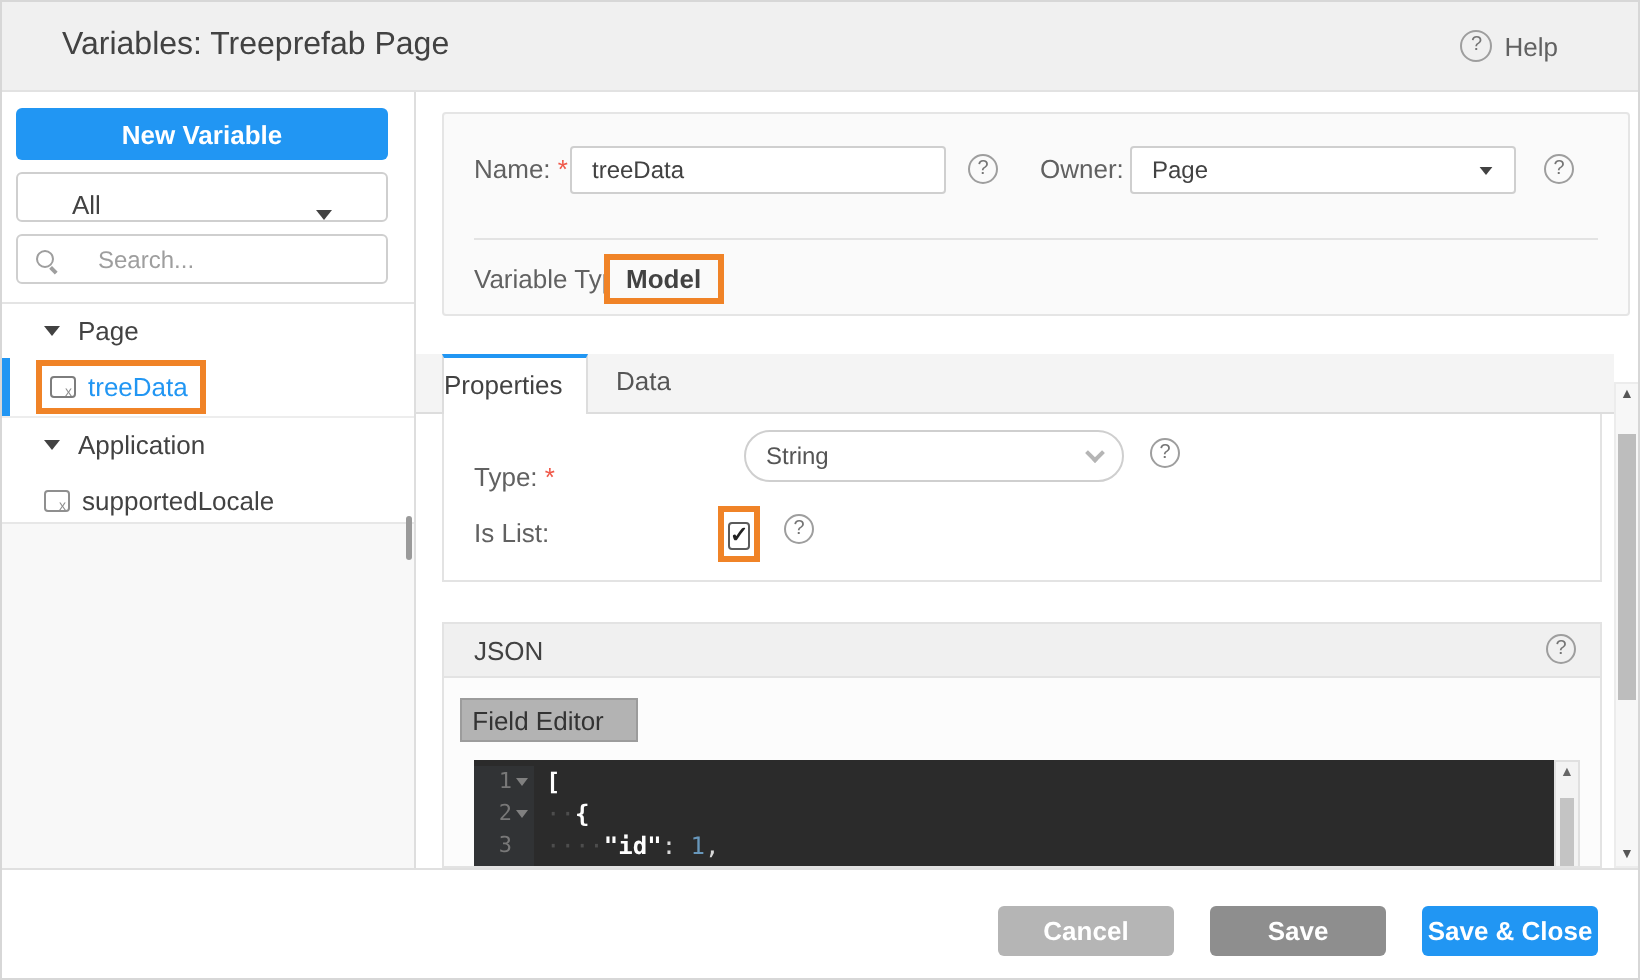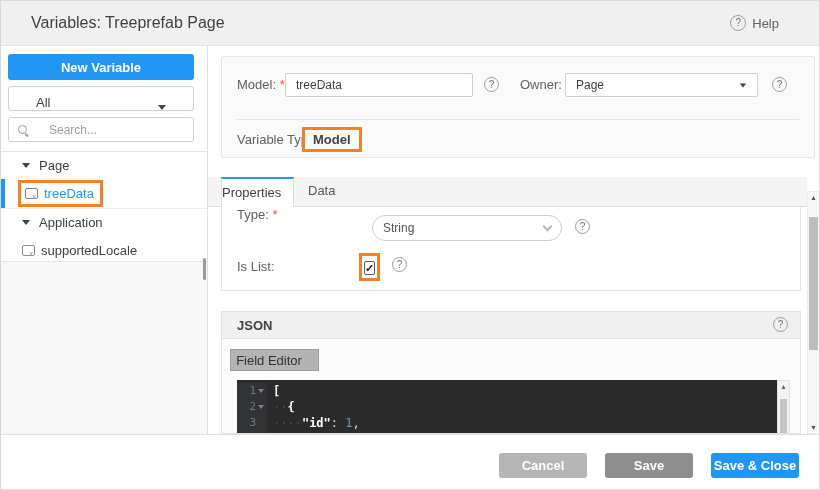--- a/index.html
+++ b/index.html
@@ -68,21 +68,21 @@
   .type-select { position:absolute; left:150px; top:8px; width:190px; height:26px; border:1px solid #cfcfcf; border-radius:13px; background:#fff; display:flex; align-items:center; padding:0 10px; font-size:12px; color:#555; cursor:pointer; }
   .chev { width:7px; height:7px; border-left:2px solid #b5b5b5; border-bottom:2px solid #b5b5b5; transform:rotate(-45deg); margin-left:auto; margin-top:-4px; }
   .type-help { position:absolute; left:353px; top:12px; }
   .cb-ann { position:absolute; left:137px; top:46px; border:3px solid #f08327; padding:2px; background:#fff; }
   .checkbox { width:15px; height:15px; border:1px solid #5a5a5a; border-radius:2px; background:#fff; font-size:11px; font-weight:bold; color:#222; text-align:center; line-height:14px; cursor:pointer; }
   .islist-help { position:absolute; left:170px; top:50px; }
 
   
   .json-panel { position:absolute; left:13px; top:265px; width:580px; height:123px; border:1px solid #e3e3e3; background:#fcfcfc; overflow:hidden; }
   .json-head { position:relative; height:27px; background:#f0f0f0; border-bottom:1px solid #e3e3e3; }
-  .json-title { position:absolute; left:15px; top:6px; font-size:13px; color:#424242;font-weight:bold; }
+  .json-title { position:absolute; left:15px; top:6px; font-size:13px; color:#424242; }
   .json-help { position:absolute; right:12px; top:5px; }
   .seg-ctrl { position:absolute; left:8px; top:37px; height:22px; display:flex; align-items:center; }
   .seg { height:22px; font-size:13px; color:#333; text-align:center; line-height:22px; cursor:pointer; }
   .seg-field { width:77px; background:#b3b3b3; border:1px solid #9c9c9c; border-right:none; }
   .seg-text { width:88px; background:#e2e2e2; border:3px solid #f08327; height:26px; line-height:20px; color:#222; }
   .seg-cap { width:12px; height:22px; background:#b3b3b3; border:1px solid #9c9c9c; border-left:none; }
 
   .editor { position:absolute; left:15px; top:68px; width:540px; height:70px; background:#2b2b2b; font-family:"DejaVu Sans Mono", monospace; font-size:12px; }
   .code-line { display:flex; height:16px; line-height:16px; white-space:pre; }
   .code-line:first-child { margin-top:3px; }
@@ -163,21 +163,21 @@
       </div>
     </div>
     <div class="sidebar-rest"></div>
     <div class="side-scroll-thumb"></div>
   </div>
 
   <div class="main">
 
     <div class="form-panel">
       <div class="fp-row1">
-        <span class="flabel" style="left:15px"><span>Model:</span> <span class="req">*</span></span>
+        <span class="flabel" style="left:15px"><span>Name:</span> <span class="req">*</span></span>
         <input class="text-input" value="treeData" style="">
         <span class="q-icon q-small fp-help1">?</span>
         <span class="flabel owner-label"><span>Owner:</span> <span class="req">*</span></span>
         <div class="dd-select">
           <span>Page</span>
           <span class="caret"></span>
         </div>
         <span class="q-icon q-small fp-help2">?</span>
       </div>
       <div class="fp-divider"></div>
@@ -186,21 +186,21 @@
         <span class="model-box">Model</span>
       </div>
     </div>
 
     <div class="tab-strip">
       <div class="tab tab-active">Properties</div>
       <div class="tab tab-plain">Data</div>
     </div>
 
     <div class="props-panel">
-      <span class="plabel" style="top:0"><span>Type:</span> <span class="req">*</span></span>
+      <span class="plabel" style="top:24px"><span>Type:</span> <span class="req">*</span></span>
       <div class="type-select">
         <span>String</span>
         <span class="chev"></span>
       </div>
       <span class="q-icon q-small type-help">?</span>
       <span class="plabel" style="top:52px">Is List:</span>
       <span class="cb-ann">
         <span class="checkbox"><span>✓</span></span>
       </span>
       <span class="q-icon q-small islist-help">?</span>

